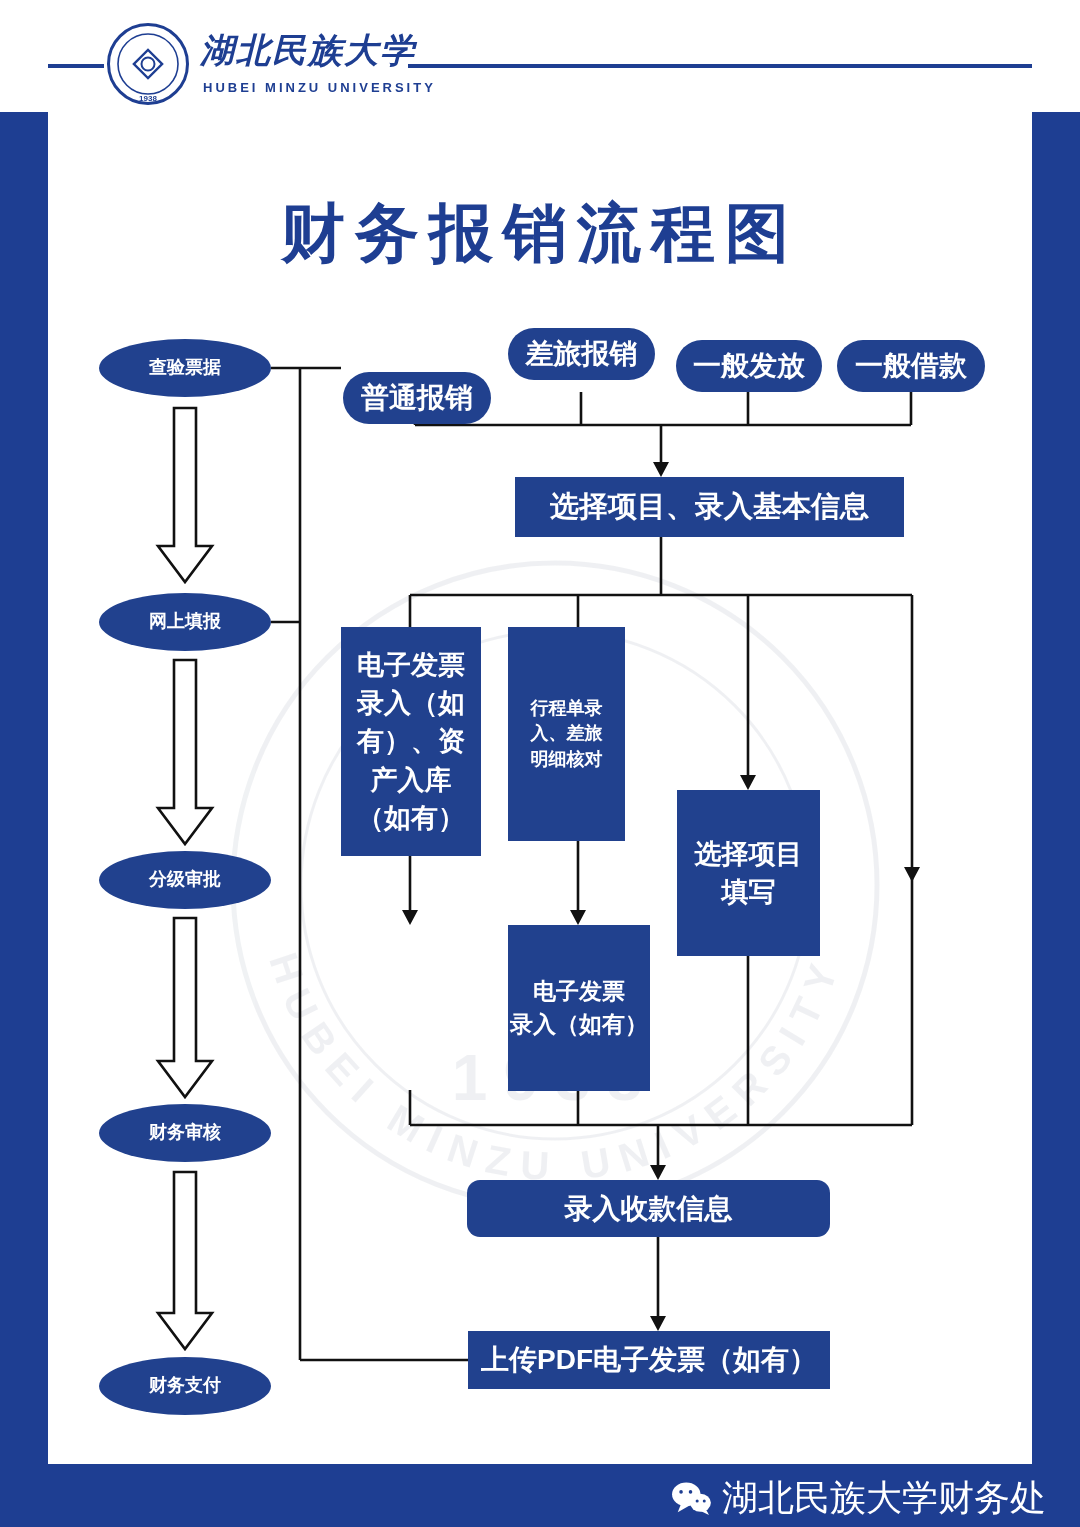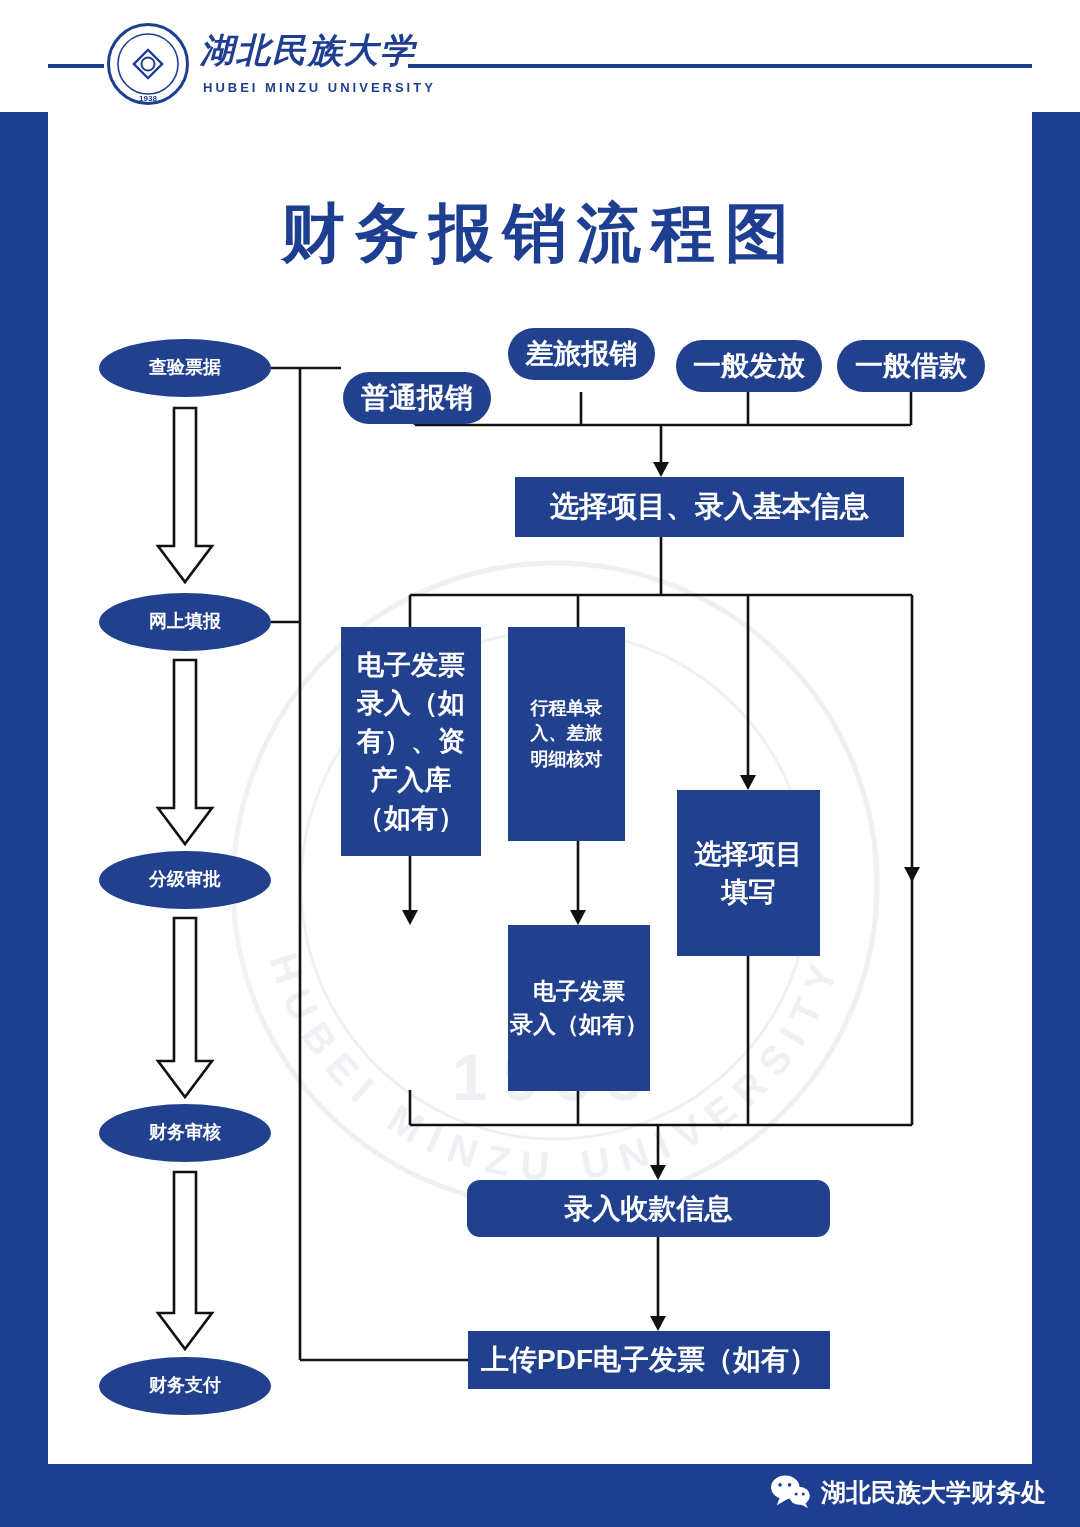--- a/index.html
+++ b/index.html
@@ -52,21 +52,21 @@
   .n-grant          { left:677px; top:790px; width:143px; height:166px; font-size:27px; }
   .n-expense        { left:341px; top:925px; width:140px; height:166px; font-size:27px; }
   .n-einvoice2      { left:508px; top:925px; width:142px; height:166px; font-size:23px; }
   .n-payee  { left:467px; top:1180px; width:363px; height:57px;border-radius:13px; }
   .n-upload { left:468px; top:1331px; width:362px; height:58px; }
 
   .e1 { top:339px; } .e2 { top:593px; } .e3 { top:851px; } .e4 { top:1104px; } .e5 { top:1357px;justify-content:center; }
 
   
   .footer { position:absolute; top:1474px; right:34px; display:flex; align-items:center; gap:10px;
-            color:#fff; font-size:25px; font-weight:bold; }
+            color:#fff; font-size:36px; font-weight:normal; }
 </style>
 </head>
 <body>
 
 <div class="page">
 
   <header class="header">
     <div class="rule rule-left"></div>
     <svg class="logo" width="84" height="84" viewBox="0 0 84 84">
       <circle cx="42" cy="42" r="39.5" fill="none" stroke="#1e3e92" stroke-width="3"></circle>

